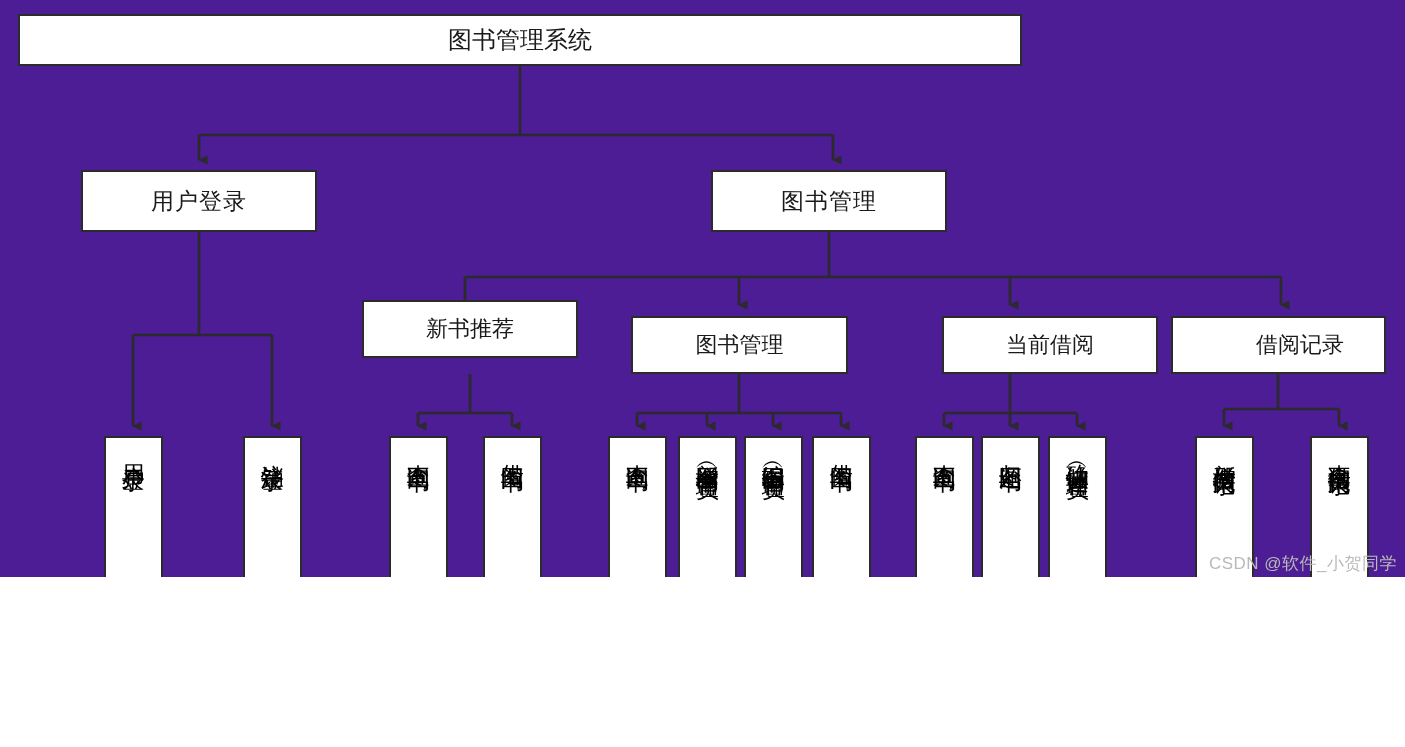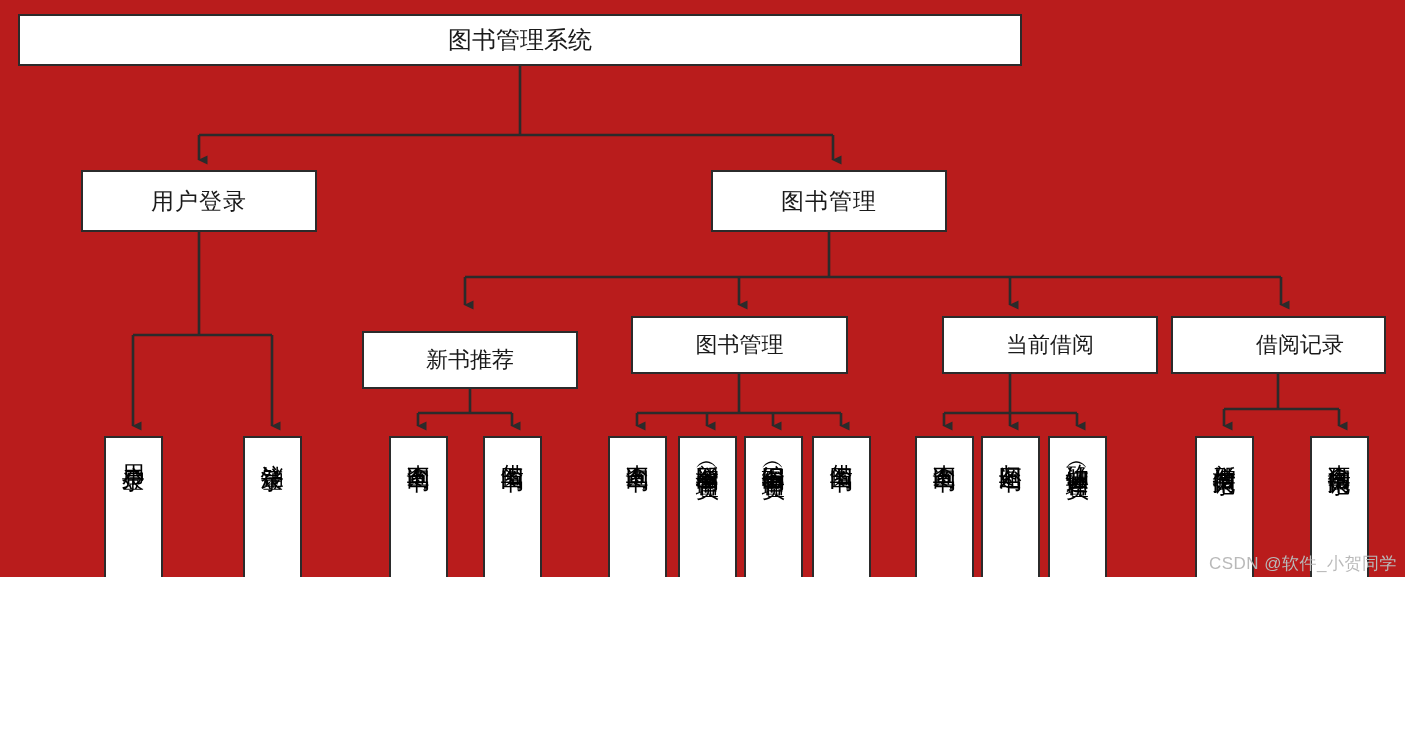--- a/index.html
+++ b/index.html
@@ -1,18 +1,18 @@
 <!DOCTYPE html>
 <html><head>
 <meta charset="utf-8">
 <title>图书管理系统 功能结构图</title>
 <style>
   html,body{margin:0;padding:0;background:#ffffff;}
   body{font-family:"Liberation Sans","DejaVu Sans",sans-serif;}
-  #canvas{position:relative;width:1405px;height:577px;background:#b91c1c;overflow:hidden;}
+  #canvas{position:relative;width:1405px;height:577px;background:#4c1d95;overflow:hidden;}
   svg#wires{position:absolute;left:0;top:0;width:1405px;height:747px;pointer-events:none;}
   .node{position:absolute;box-sizing:border-box;border:2px solid #2b2b2b;background:#ffffff;
         display:flex;align-items:center;justify-content:center;text-align:center;color:#1a1a1a;}
   .node.h{font-size:23px;letter-spacing:1px;}
   .node.root{font-size:24px;}
   .node.lvl2{font-size:22px;}
   .leaf{writing-mode:vertical-rl;text-orientation:upright;font-size:23px;line-height:1.06;
         letter-spacing:2px;white-space:nowrap;padding-top:8px;}
   .leaf-wrap{position:absolute;box-sizing:border-box;border:2px solid #2b2b2b;background:#fff;
         display:flex;align-items:flex-start;justify-content:center;overflow:hidden;}
@@ -78,21 +78,21 @@
     <span>图书管理系统</span>
   </div>
 
   <div class="node h" style="left:81px;top:170px;width:236px;height:62px;">
     <span>用户登录</span>
   </div>
   <div class="node h" style="left:711px;top:170px;width:236px;height:62px;">
     <span>图书管理</span>
   </div>
 
-  <div class="node lvl2" style="left:362px;top:331px;width:216px;height:58px;">
+  <div class="node lvl2" style="left:362px;top:300px;width:216px;height:58px;">
     <span>新书推荐</span>
   </div>
   <div class="node lvl2" style="left:631px;top:316px;width:217px;height:58px;">
     <span>图书管理</span>
   </div>
   <div class="node lvl2" style="left:902px;top:316px;width:216px;height:58px;margin-left:40px;">
     <span>当前借阅</span>
   </div>
   <div class="node lvl2" style="left:1171px;top:316px;width:215px;height:58px;padding-left:43px;">
     <span>借阅记录</span>

